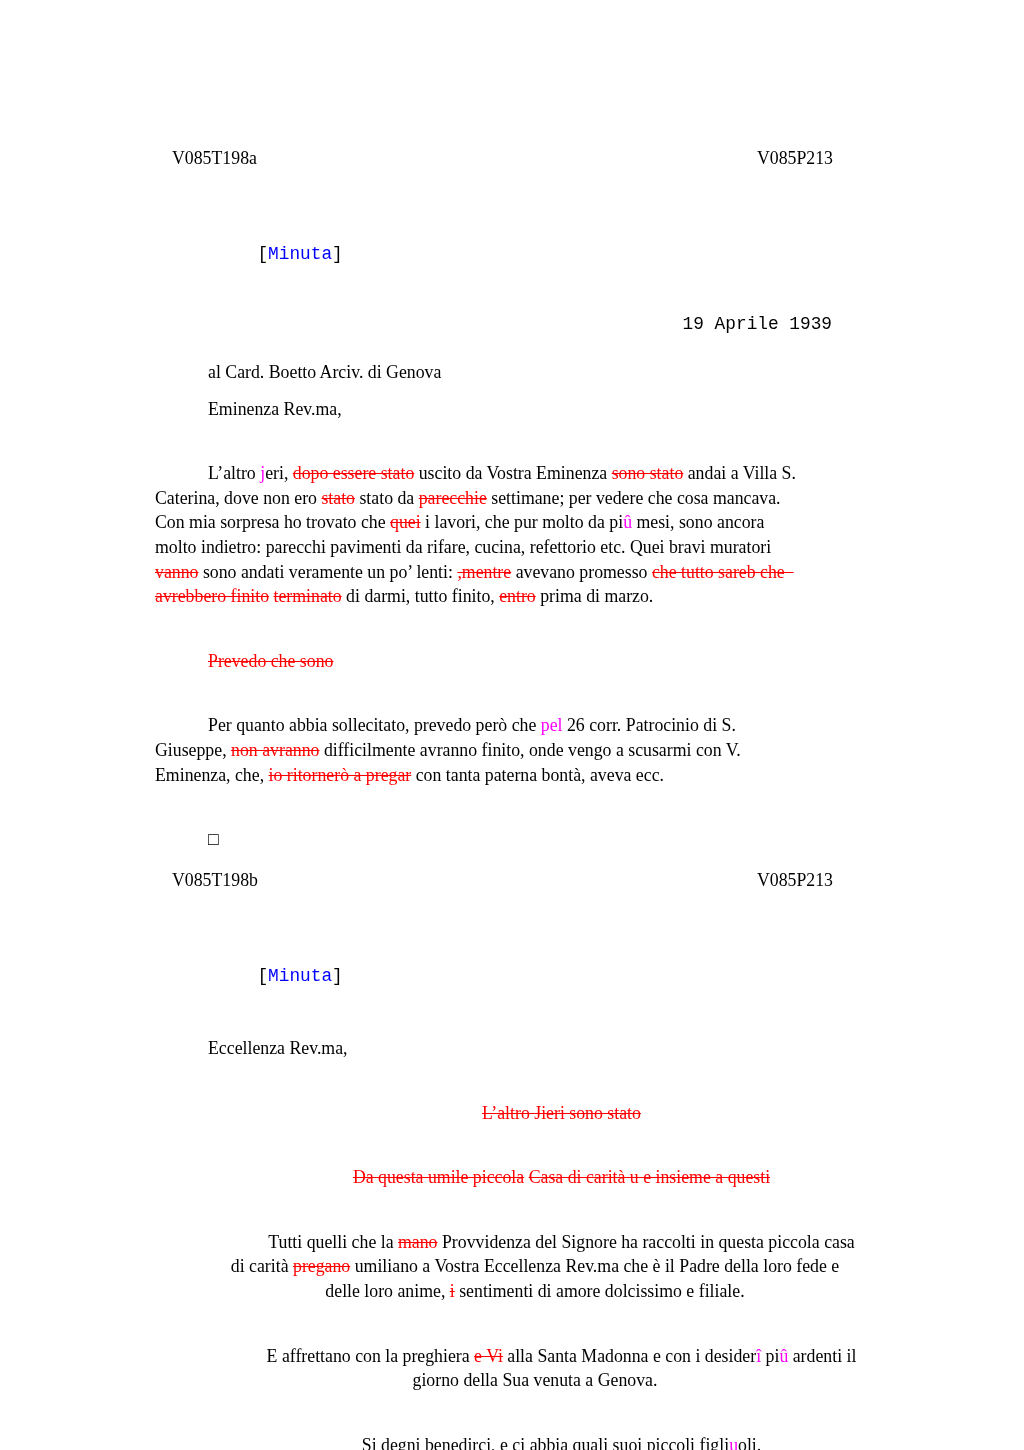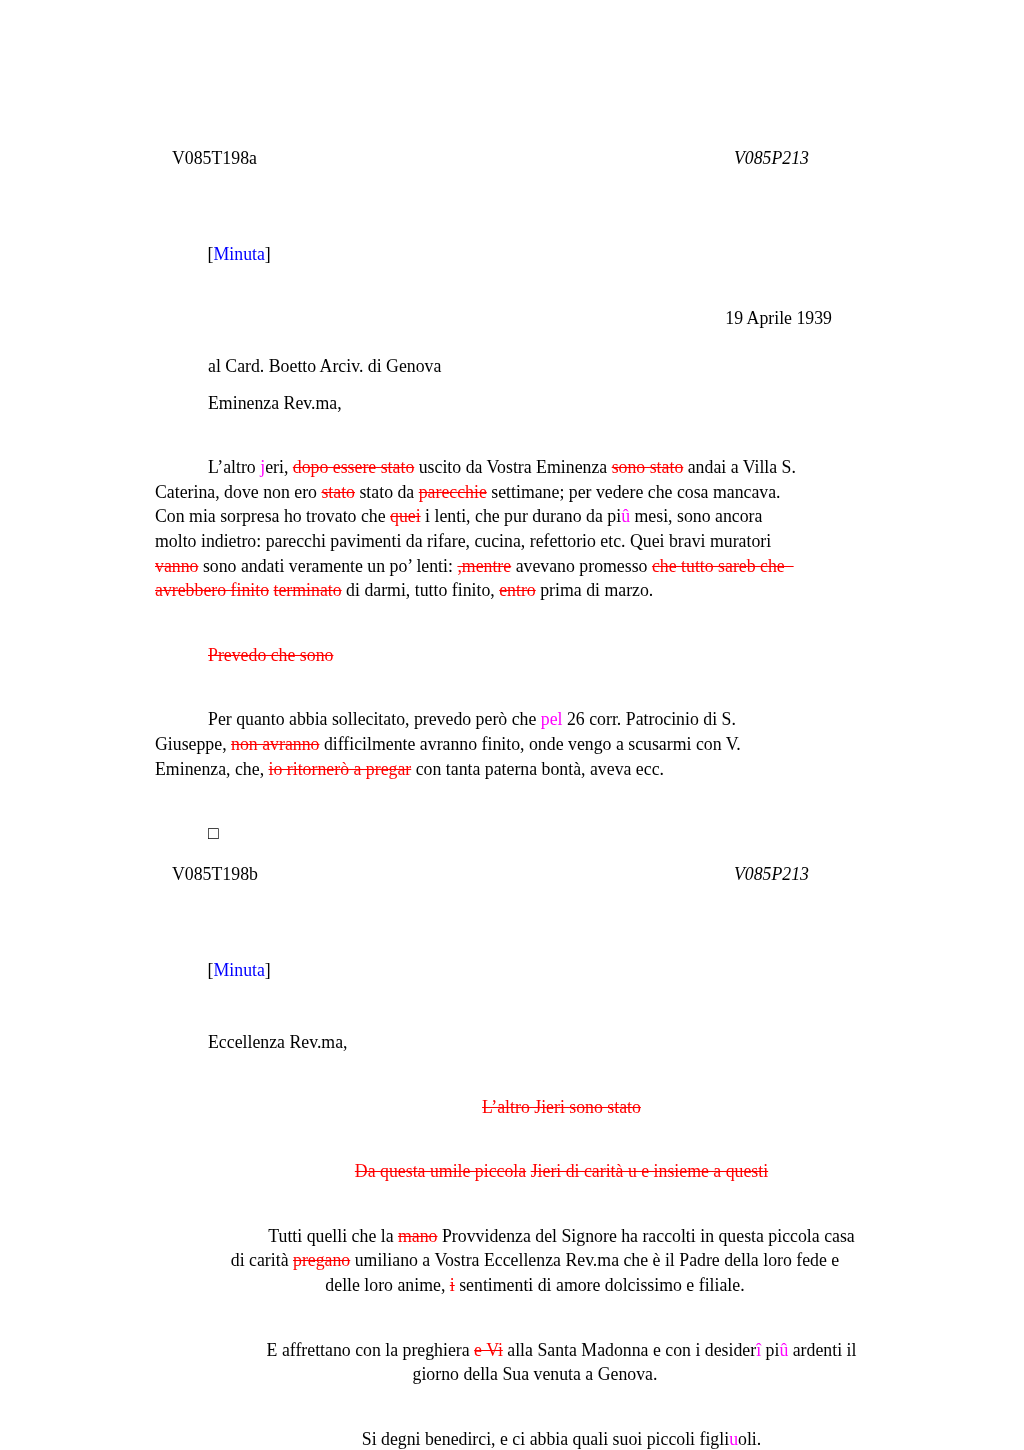--- a/index.html
+++ b/index.html
@@ -25,40 +25,40 @@
   }
   .indent { padding-left: 53px; margin-top: 40px; }
   .hpad { padding-left: 17px; }
 
   .header-row {
     display: flex;
     justify-content: space-between;
     line-height: 24.6px;
     white-space: pre;
   }
-  .header-row .right-id { margin-right: 106px; font-style: italic; }
+  .header-row .right-id { margin-right: 82px; }
 
   .date-line {
     text-align: right;
     padding-right: 83px;
     line-height: 24.6px;
     white-space: pre;
   }
 
   .strike {
     color: var(--deleted, #ff0000);
     text-decoration: line-through;
   }
   .special { color: var(--emended, #ff00ff); }
   .blue { color: var(--minuta, #0000ff); }
 
   
   .m-header-a   { margin-top: 146px; }
-  .m-minuta     { margin-top: 47px; }
-  .m-date       { margin-top: 15px; }
+  .m-minuta     { margin-top: 47px; font-family: Liberation Mono, monospace; }
+  .m-date       { margin-top: 21px; font-family: Liberation Mono, monospace; }
   .m-recipient  { margin-top: 23px; }
   .m-salut-a    { margin-top: 12px; }
   .m-body-a     { margin-top: 20px; }
   .m-header-b   { margin-top: 16px; gap: 8px; }
   .m-salut-b    { margin-top: 23px; }
   .m-body-b     { margin-top: 19px; text-align: center; }
 </style>
 </head>
 <body>
 
@@ -72,21 +72,21 @@
       </div>
       <div class="line hpad m-minuta">
         <span>[</span><span class="blue">Minuta</span><span>]</span>
       </div>
       <div class="date-line m-date">19 Aprile 1939</div>
       <div class="line indent m-recipient">al Card. Boetto Arciv. di Genova</div>
       <div class="line indent m-salut-a">Eminenza Rev.ma,</div>
       <div class="m-body-a">
           <div class="line indent"><span>L’altro </span><span class="special">j</span><span>eri, </span><span class="strike">dopo essere stato</span><span> uscito da Vostra Eminenza </span><span class="strike">sono stato</span><span> andai a Villa S.</span></div>
           <div class="line"><span>Caterina, dove non ero </span><span class="strike">stato</span><span> stato da </span><span class="strike">parecchie</span><span> settimane; per vedere che cosa mancava.</span></div>
-          <div class="line"><span>Con mia sorpresa ho trovato che </span><span class="strike">quei</span><span> i lenti, che pur durano da pi</span><span class="special">û</span><span> mesi, sono ancora</span></div>
+          <div class="line"><span>Con mia sorpresa ho trovato che </span><span class="strike">quei</span><span> i lavori, che pur molto da pi</span><span class="special">û</span><span> mesi, sono ancora</span></div>
           <div class="line"><span>molto indietro: parecchi pavimenti da rifare, cucina, refettorio etc. Quei bravi muratori</span></div>
           <div class="line"><span class="strike">vanno</span><span> sono andati veramente un po’ lenti: </span><span class="strike">,mentre</span><span> avevano promesso </span><span class="strike">che tutto sareb che&nbsp;&nbsp;</span></div>
           <div class="line"><span class="strike">avrebbero finito</span><span> </span><span class="strike">terminato</span><span> di darmi, tutto finito, </span><span class="strike">entro</span><span> prima di marzo.</span></div>
           <div class="line indent"><span class="strike">Prevedo che sono</span></div>
           <div class="line indent"><span>Per quanto abbia sollecitato, prevedo però che </span><span class="special">pel</span><span> 26 corr. Patrocinio di S.</span></div>
           <div class="line"><span>Giuseppe, </span><span class="strike">non avranno</span><span> difficilmente avranno finito, onde vengo a scusarmi con V.</span></div>
           <div class="line"><span>Eminenza, che, </span><span class="strike">io ritornerò a pregar</span><span> con tanta paterna bontà, aveva ecc.</span></div>
           <div class="line indent"><span>□</span></div>
         </div>
     </section>
@@ -95,21 +95,21 @@
       <div class="header-row hpad m-header-b">
         <span>V085T198b</span>
         <span class="right-id">V085P213</span>
       </div>
       <div class="line hpad m-minuta">
         <span>[</span><span class="blue">Minuta</span><span>]</span>
       </div>
       <div class="line indent m-salut-b">Eccellenza Rev.ma,</div>
       <div class="m-body-b">
           <div class="line indent"><span class="strike">L’altro Jieri sono stato</span></div>
-          <div class="line indent"><span class="strike">Da questa umile piccola</span><span> </span><span class="strike">Jieri di carità u e insieme a questi</span></div>
+          <div class="line indent"><span class="strike">Da questa umile piccola</span><span> </span><span class="strike">Casa di carità u e insieme a questi</span></div>
           <div class="line indent"><span>Tutti quelli che la </span><span class="strike">mano</span><span> Provvidenza del Signore ha raccolti in questa piccola casa</span></div>
           <div class="line"><span>di carità </span><span class="strike">pregano</span><span> umiliano a Vostra Eccellenza Rev.ma che è il Padre della loro fede e</span></div>
           <div class="line"><span>delle loro anime, </span><span class="strike">i</span><span> sentimenti di amore dolcissimo e filiale.</span></div>
           <div class="line indent"><span>E affrettano con la preghiera </span><span class="strike">e Vi</span><span> alla Santa Madonna e con i desider</span><span class="special">î</span><span> pi</span><span class="special">û</span><span> ardenti il</span></div>
           <div class="line"><span>giorno della Sua venuta a Genova.</span></div>
           <div class="line indent"><span>Si degni benedirci, e ci abbia quali suoi piccoli figli</span><span class="special">u</span><span>oli.</span></div>
           <div class="line indent"><span>□</span></div>
         </div>
     </section>
 

